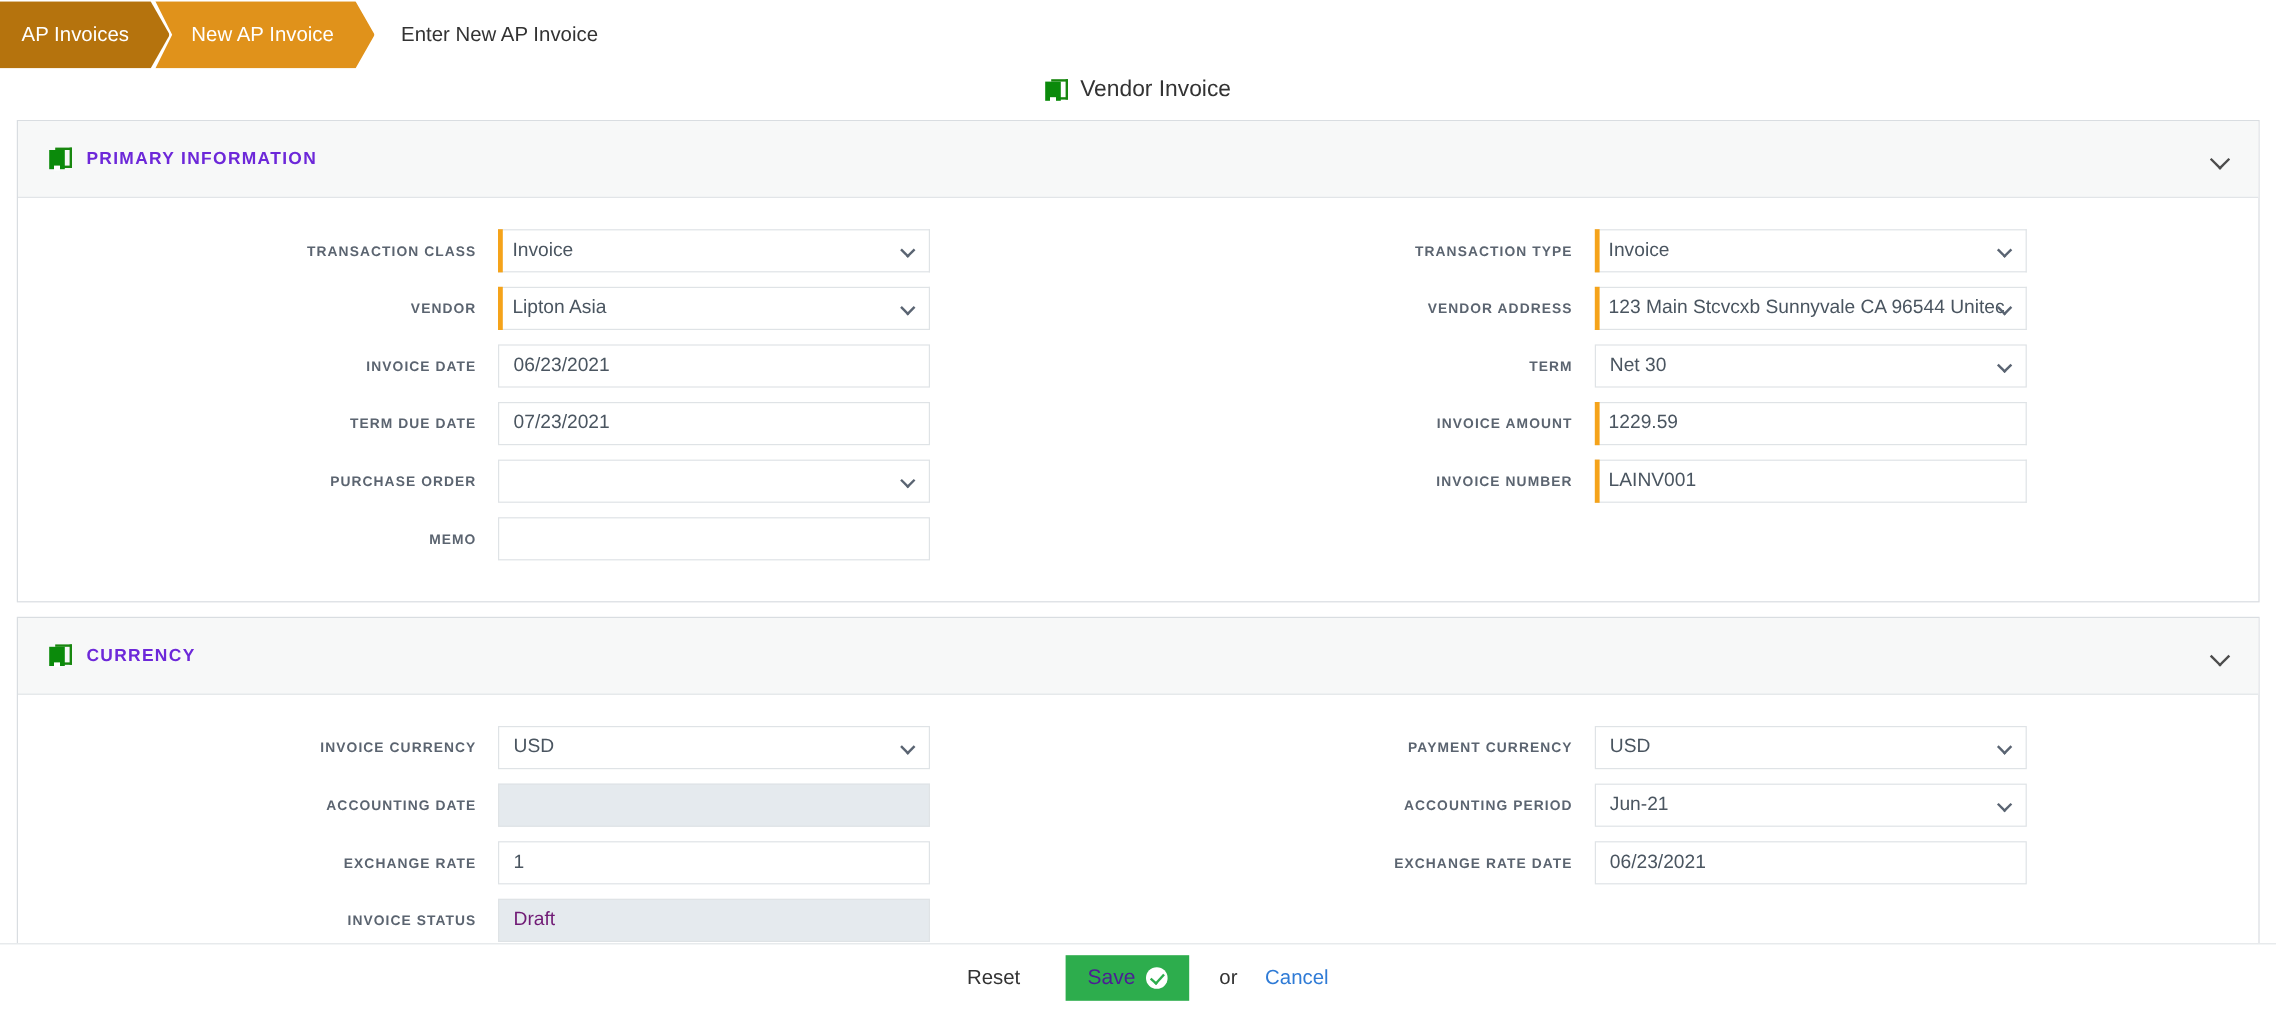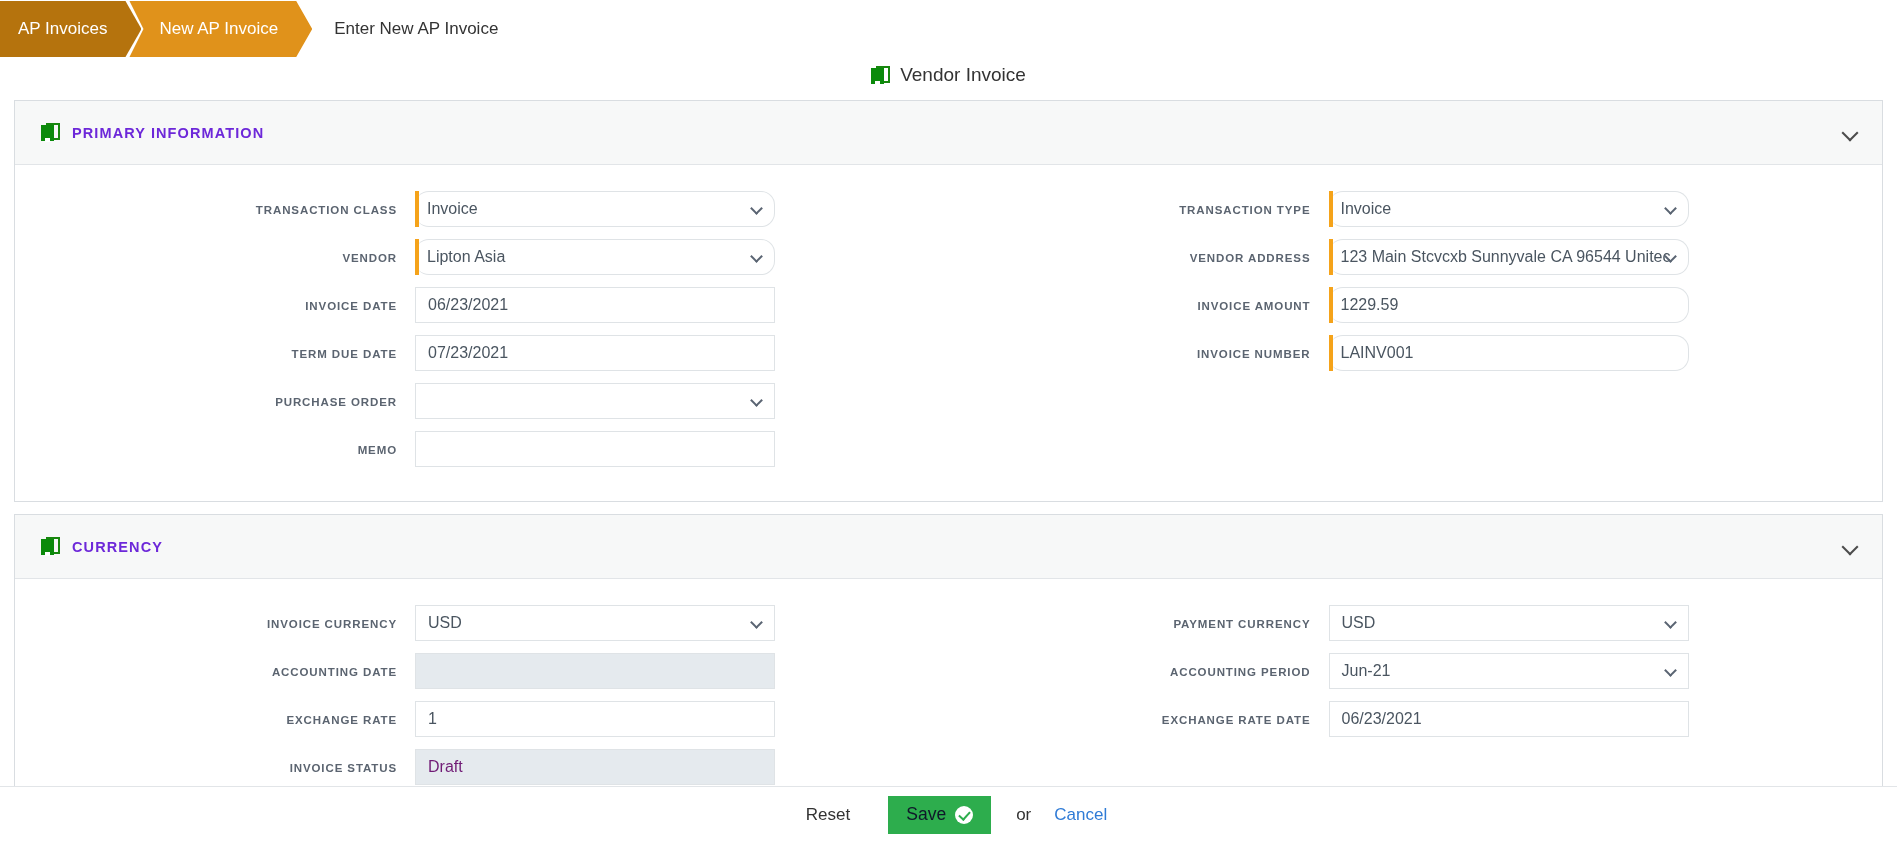--- a/index.html
+++ b/index.html
@@ -161,21 +161,21 @@
     font-size: 16px;
     color: #4a5560;
     padding: 0 30px 0 12px;
     line-height: 34px;
     white-space: nowrap;
     overflow: hidden;
     text-overflow: clip;
   }
   .field.disabled { background: #e5eaee; color: #701a75; }
 
-  .required .field { border-left: none; border-radius: 14px; }
+  .required .field { border-left: none; }
   .required::before {
     content: "";
     position: absolute;
     left: 0; top: 0; bottom: 0;
     width: 4px;
     background: #f5a31a;
     z-index: 2;
   }
 
   .sel-arrow {
@@ -211,21 +211,21 @@
     border: none;
     font-family: "Liberation Sans", sans-serif;
     font-size: 17px;
     color: #333333;
     padding: 8px 18px;
     cursor: pointer;
   }
   .btn-save {
     background: #2dad4d;
     border: none;
-    color: #0f172a;
+    color: #4c1d95;
     font-family: "Liberation Sans", sans-serif;
     font-size: 17.5px;
     padding: 0 18px;
     height: 38px;
     display: flex;
     align-items: center;
     gap: 9px;
     cursor: pointer;
     margin-left: 8px;
   }
@@ -338,20 +338,27 @@
           </div>
         </div>
         <div class="frow">
           <div class="flabel">VENDOR ADDRESS</div>
           <div class="fctl required">
             <div class="field">123 Main Stcvcxb Sunnyvale CA 96544 Unitec</div>
             <span class="sel-arrow"></span>
           </div>
         </div>
         <div class="frow">
+          <div class="flabel">TERM</div>
+          <div class="fctl">
+            <div class="field">Net 30</div>
+            <span class="sel-arrow"></span>
+          </div>
+        </div>
+        <div class="frow">
           <div class="flabel">INVOICE AMOUNT</div>
           <div class="fctl required">
             <div class="field">1229.59</div>
           </div>
         </div>
         <div class="frow">
           <div class="flabel">INVOICE NUMBER</div>
           <div class="fctl required">
             <div class="field">LAINV001</div>
           </div>

